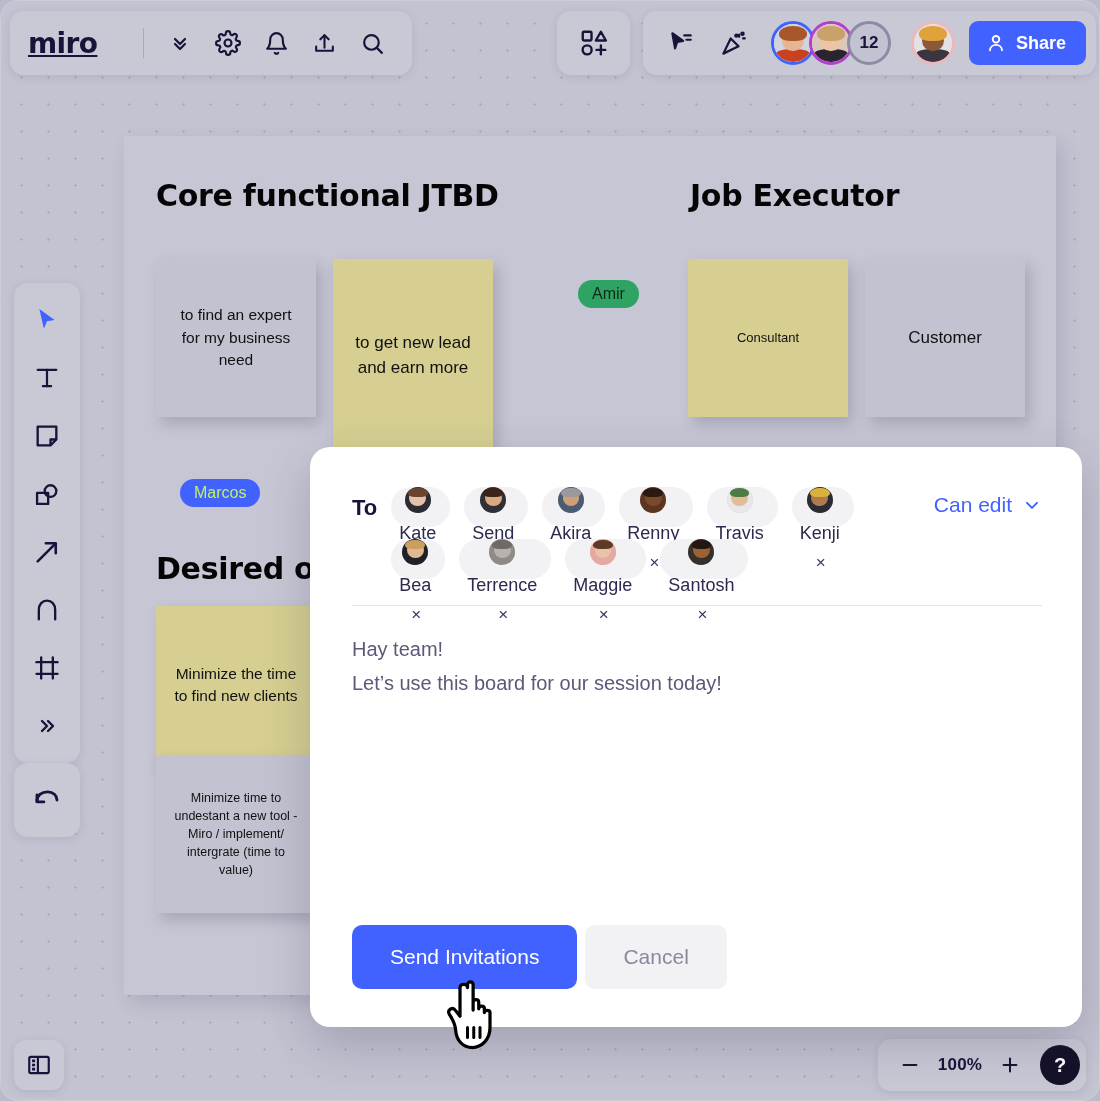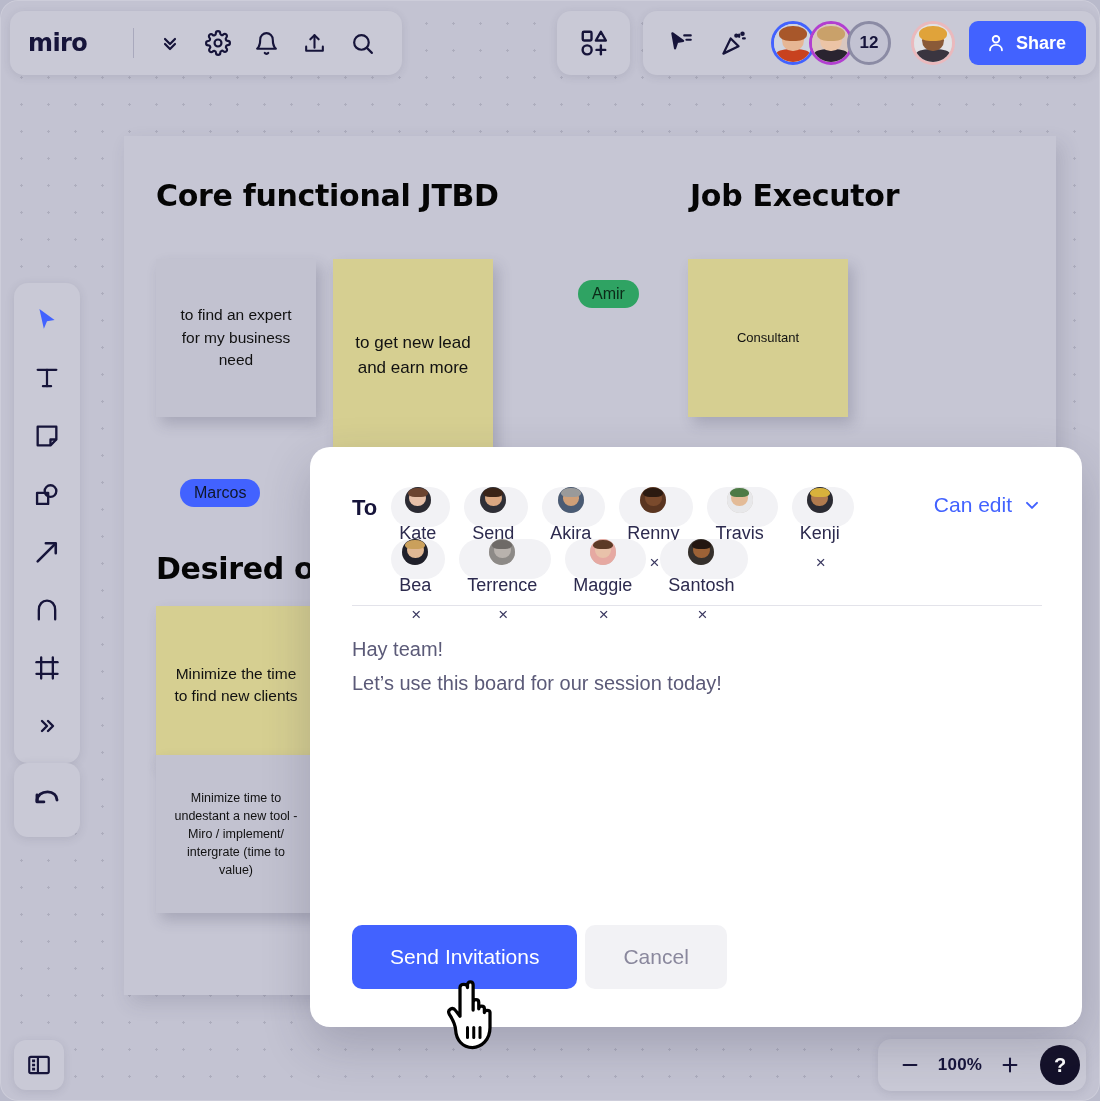--- a/index.html
+++ b/index.html
@@ -96,42 +96,43 @@
     border-radius: 14px;
     padding: 5px 14px;
     font-size: 16px;
     line-height: 1.15;
     color: #ffffff;
     white-space: nowrap;
   }
   #cursor-amir   { left: 578px; top: 280px; }
   #cursor-amir .label { background: #2fa363; color: #0b2b18; }
   #cursor-marcos { left: 180px; top: 479px; }
-  #cursor-marcos .label { background: #4262ff; color: #0f172a; }
+  #cursor-marcos .label { background: #4262ff; color: #bef264; }
 
   
   #topbar-left {
     position: absolute;
     left: 10px; top: 11px;
     height: 64px;
     display: flex;
     align-items: center;
     gap: 4px;
     padding: 0 18px;
     background: #c9c9d6;
     border-radius: 14px;
     box-shadow: 0 2px 8px rgba(60,60,85,0.12);
   }
   #miro-logo {
     font-family: "DejaVu Sans", sans-serif;
     font-weight: 800;
-    font-size: 24px;
+    font-size: 28px;
     letter-spacing: -0.6px;
     color: #16143a;
     margin-right: 32px;
+    text-decoration: underline;
   }
   .vdivider {
     width: 1px; height: 30px;
     background: #a9a9bd;
     margin: 0 10px;
   }
   .tb-icon {
     width: 44px; height: 44px;
     display: flex; align-items: center; justify-content: center;
     border-radius: 9px;
@@ -416,20 +417,21 @@
     <div class="board-heading" id="heading-exec">Job Executor</div>
 
     <div class="board-heading" id="heading-desired">Desired o</div>
 
     <div class="sticky grey" id="note-expert">to find an expert for my business need</div>
 
     <div class="sticky yellow" id="note-lead">to get new lead and earn more</div>
 
     <div class="sticky yellow" id="note-consult">Consultant</div>
 
+    <div class="sticky grey" id="note-customer">Customer</div>
 
     <div class="sticky yellow" id="note-minimize">Minimize the time to find new clients</div>
 
     <div class="sticky grey" id="note-undestant">Minimize time to undestant a new tool - Miro / implement/ intergrate (time to value)</div>
   </div>
 
   <div class="cursor-tag" id="cursor-amir">
     <svg class="arrow" width="26" height="30" viewBox="0 0 26 30">
       <path d="M4 4 L22 10 L12 13 L9 22 Z" fill="#2fa363"></path>
     </svg>

